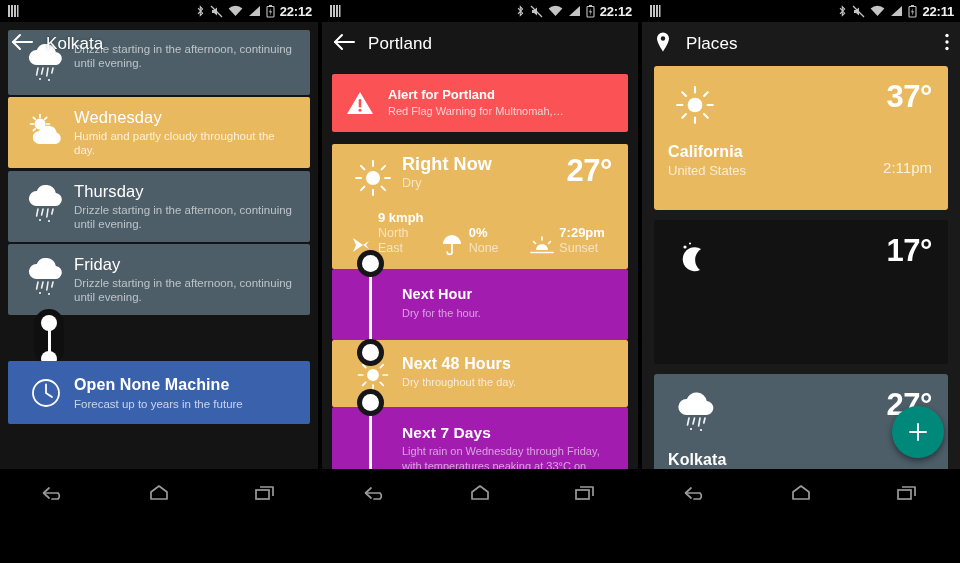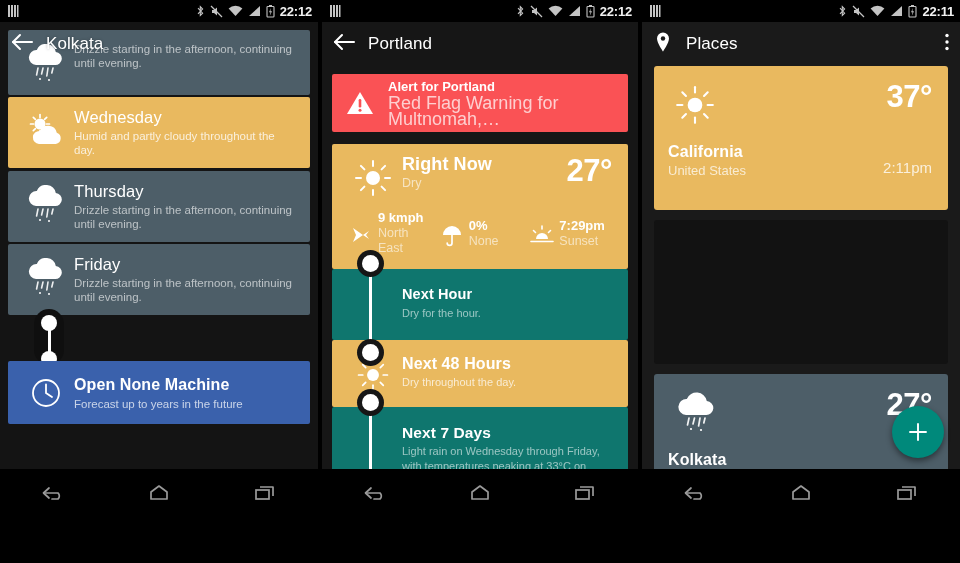--- a/index.html
+++ b/index.html
@@ -74,34 +74,34 @@
   .p2-title { color:#fff; font-size:17px; letter-spacing:.1px; }
 
   .p2-body { position:absolute; top:66px; left:0; width:100%; bottom:47px; overflow:hidden; }
 
   .alert-card {
     background:#fa5255; margin:8px 10px 0 10px; border-radius:2px;
     display:flex; align-items:center; padding:11px 10px 12px 0; height:58px;
   }
   .alert-ico { width:56px; min-width:56px; display:flex; justify-content:center; }
   .alert-t { color:#fff; font-size:13px; font-weight:bold; line-height:16px; }
-  .alert-s { color:rgba(255,255,255,.72); font-size:18px; line-height:16px; }
+  .alert-s { color:rgba(255,255,255,.72); font-size:11px; line-height:16px; }
 
   .tl { position:relative; margin-top:12px; }
   .tl-card { position:relative; margin:0 10px; border-radius:2px; padding:10px 12px 11px 12px; }
   .tl-card.amber { background:#e9b95f; }
-  .tl-card.dark  { background:#0f766e; }
+  .tl-card.dark  { background:#a21caf; }
 
   .now-top { display:flex; align-items:flex-start; }
   .now-ico { width:58px; min-width:58px; display:flex; justify-content:center; padding-top:4px; }
   .now-label { color:#fff; font-size:18px; font-weight:bold; line-height:21px; letter-spacing:.1px; }
   .now-sub { color:rgba(255,255,255,.62); font-size:12.5px; line-height:15px; margin-top:1px; }
   .now-temp { margin-left:auto; color:#fff; font-size:31px; font-weight:bold; line-height:34px; letter-spacing:-0.5px; padding-right:4px; }
   .now-stats { display:flex; margin-top:12px; padding-bottom:2px; }
-  .stat { display:flex; align-items:center; flex:1; }
+  .stat { display:flex; align-items:flex-end; flex:1; }
   .stat-ico { width:34px; min-width:34px; display:flex; justify-content:center; padding-top:3px; }
   .stat-v { color:#fff; font-size:13px; font-weight:bold; line-height:16px; }
   .stat-l { color:rgba(255,255,255,.6); font-size:12.5px; line-height:15px; }
 
   .tl-row { display:flex; align-items:flex-start; }
   .tl-ico { width:58px; min-width:58px; display:flex; justify-content:center; padding-top:4px; }
   .tl-head { color:#fff; font-size:15.5px; font-weight:bold; line-height:19px; letter-spacing:.1px; }
   .tl-card.dark .tl-head { font-size:14.5px; }
   .tl-sub { color:rgba(255,255,255,.58); font-size:11px; line-height:15.5px; margin-top:2px; max-width:235px; }
   .tl-card.amber .tl-sub { color:rgba(255,255,255,.72); }
@@ -601,20 +601,30 @@
         <div class="pc-row2">
           <div>
             <div class="pc-city">California</div>
             <div class="pc-country">United States</div>
           </div>
           <div class="pc-time">2:11pm</div>
         </div>
       </div>
 
       <div class="place-card dark">
+        <div class="pc-row1">
+          <div class="pc-ico">
+            <svg width="42" height="42" viewBox="0 0 42 42">
+              <path d="M27 11 a12 12 0 1 0 -1 21 a13 13 0 0 1 1 -21z" fill="#fff"></path>
+              <circle cx="11" cy="9" r="1.6" fill="#fff"></circle>
+                <circle cx="16" cy="5.5" r="1.1" fill="#fff"></circle>
+            </svg>
+          </div>
+          <div class="pc-temp">17°</div>
+        </div>
       </div>
 
       <div class="place-card slate">
         <div class="pc-row1">
           <div class="pc-ico">
             <svg width="44" height="44" viewBox="0 0 44 44">
               <path d="M12 23a8 8 0 0 1 .8-16 10.5 10.5 0 0 1 20 2 7 7 0 0 1-1 14z" fill="#fff"></path>
               <g stroke="#fff" stroke-width="1.7" stroke-linecap="round" opacity=".92">
                 <path d="M15 26 L13.5 33"></path>
                   <path d="M20.5 26 L19 32"></path>

